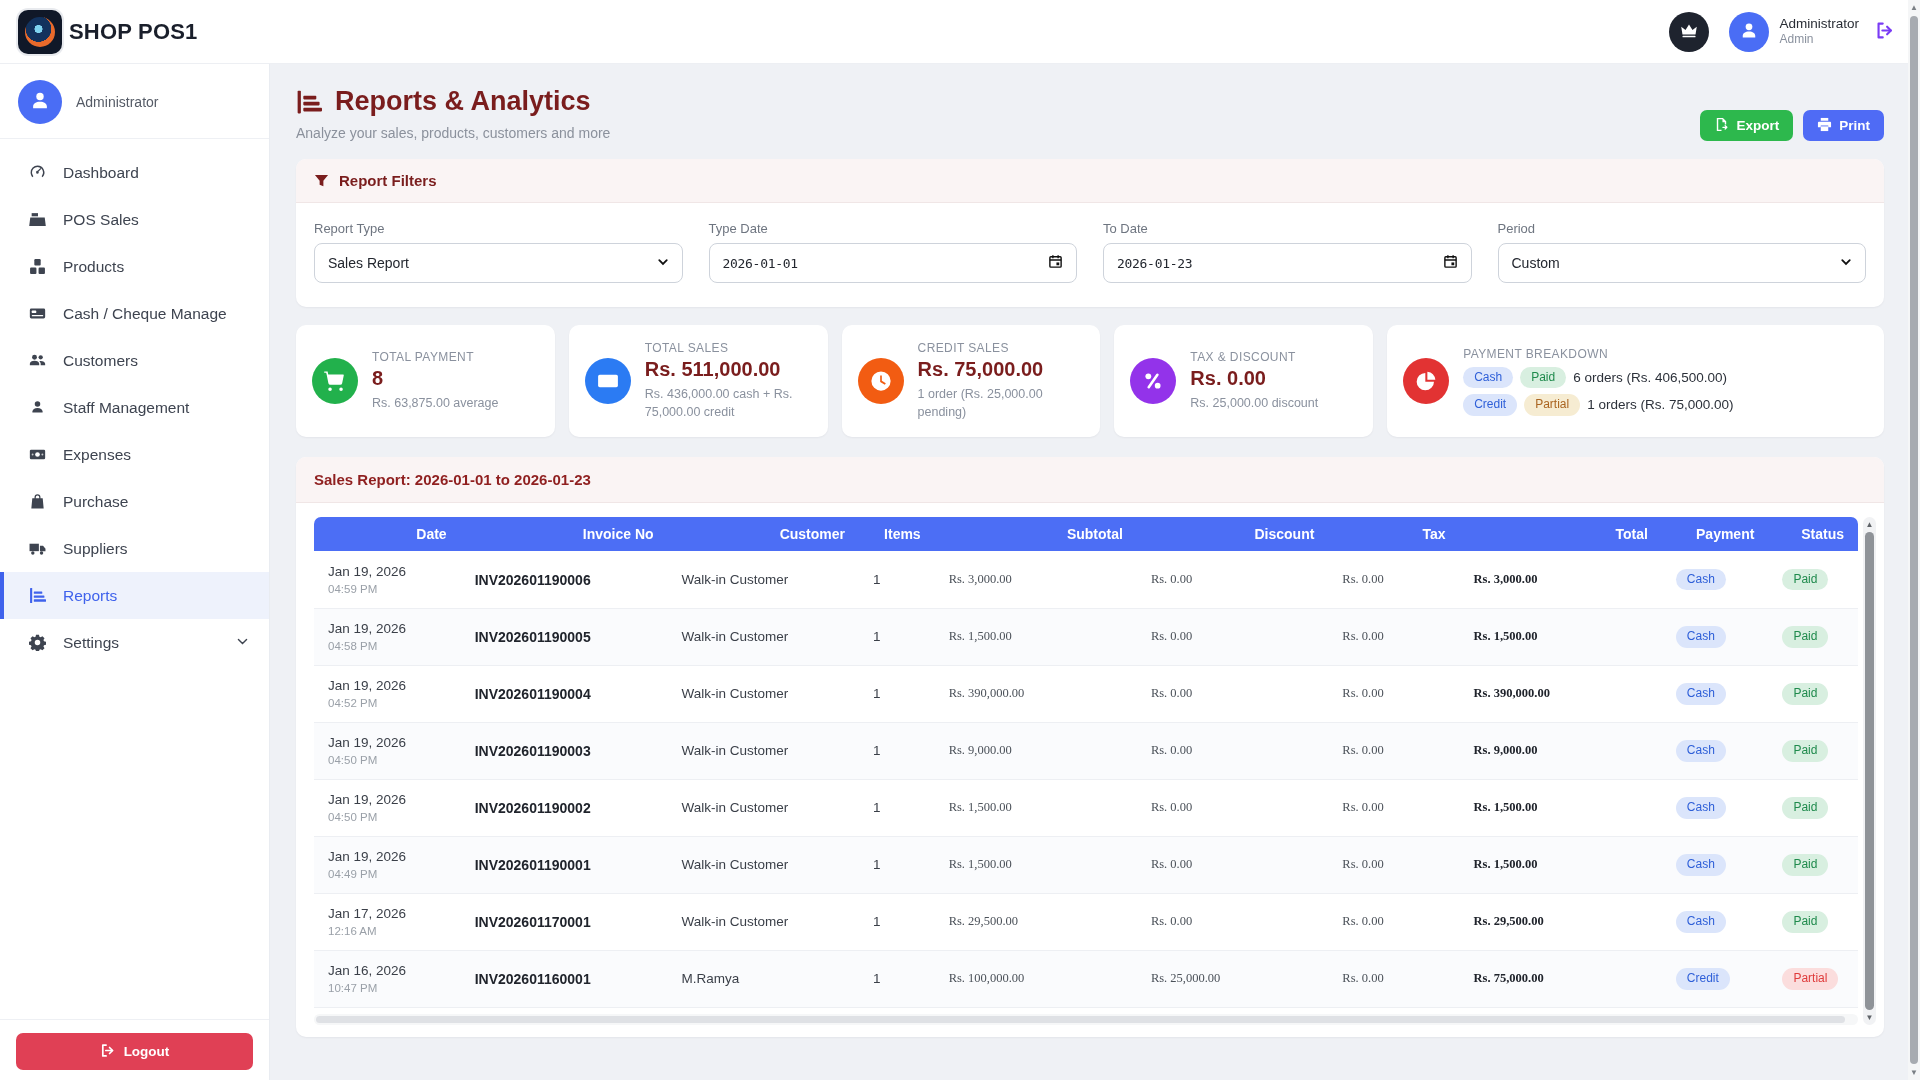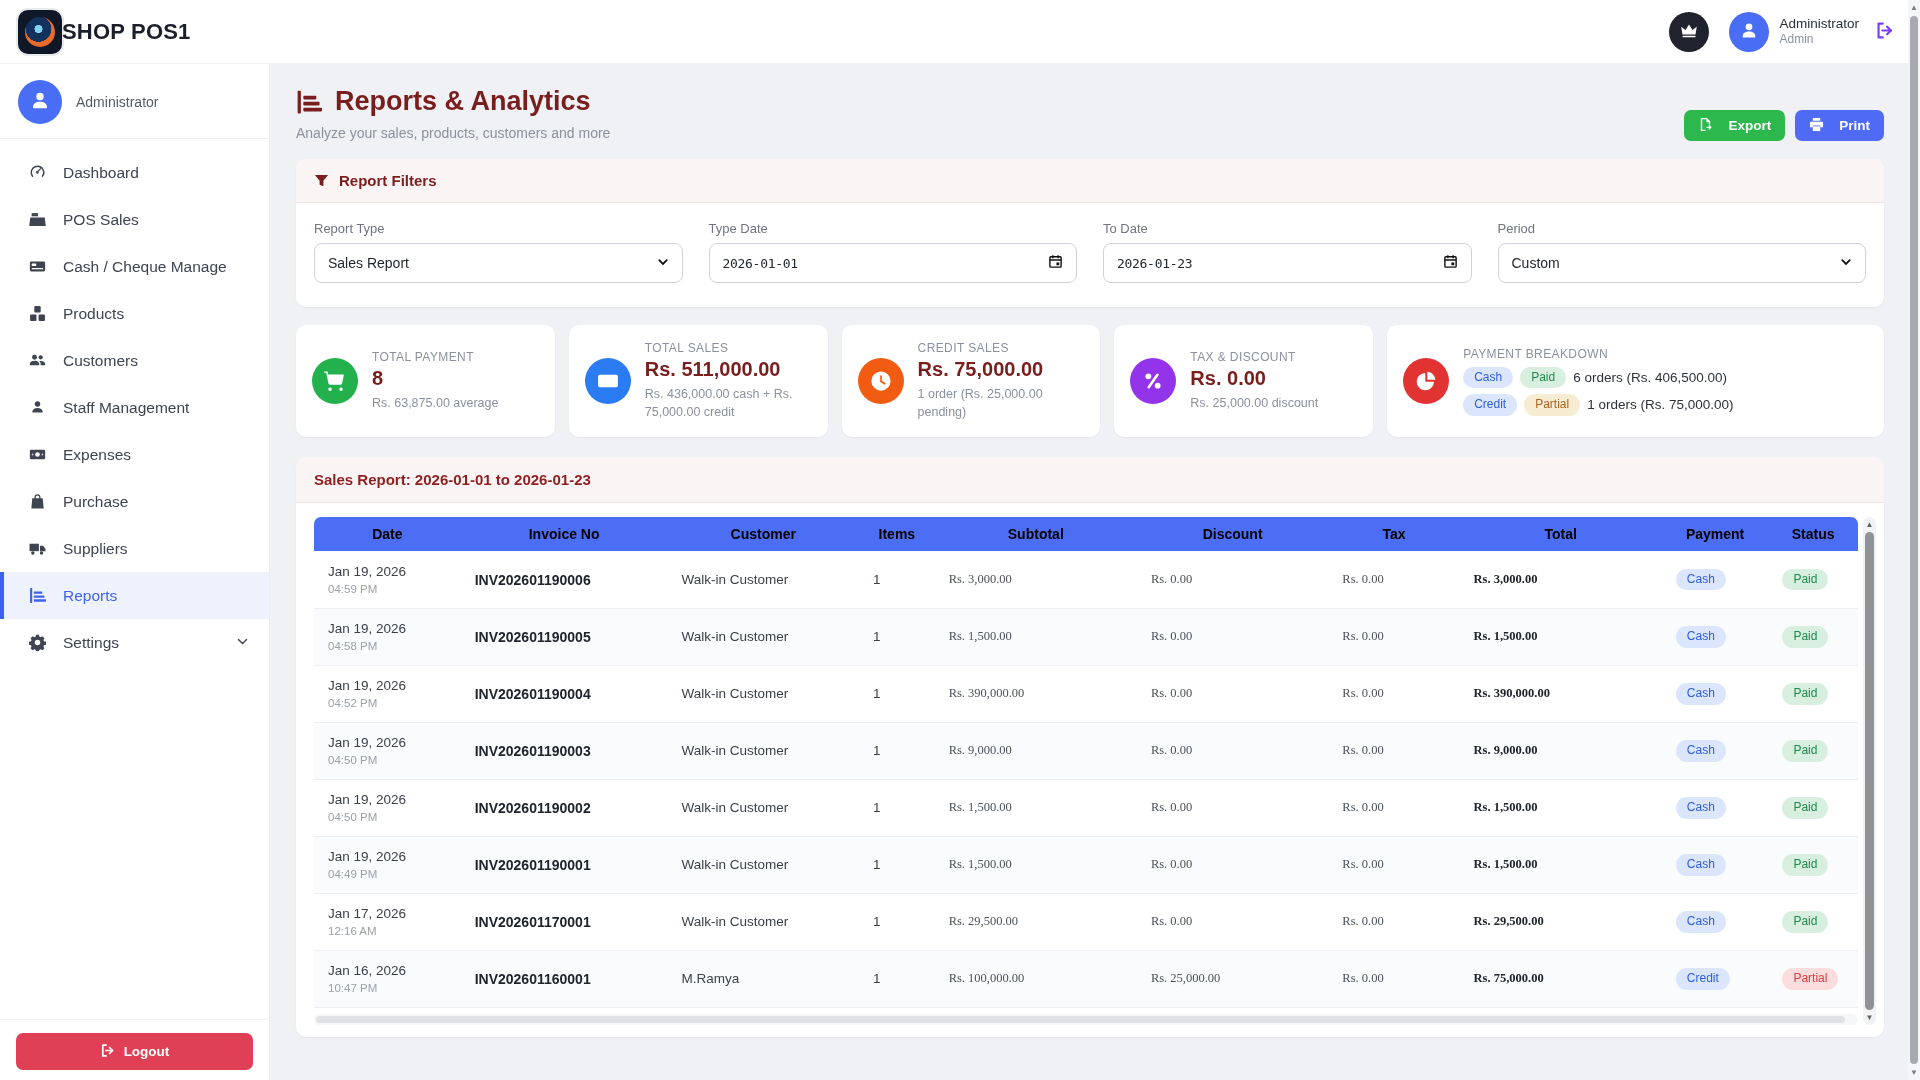--- a/index.html
+++ b/index.html
@@ -3,21 +3,21 @@
 <meta charset="utf-8">
 <style>
   * { box-sizing: border-box; margin: 0; padding: 0; }
   html,body { width:1920px; height:1080px; overflow:hidden; background:#eff1f5;
     font-family:"Liberation Sans", sans-serif; }
 
   
   .navbar { position:fixed; top:0; left:0; right:0; height:64px; background:#fff;
     border-bottom:1px solid #edeff3; display:flex; align-items:center;
     justify-content:space-between; padding:0 26px 0 18px; z-index:5; }
-  .brand { display:flex; align-items:center; gap:0; cursor:pointer; }
+  .brand { display:flex; align-items:center; gap:7px; cursor:pointer; }
   .brand-logo { width:44px; height:44px; border-radius:10px; background:#101828;
     display:flex; align-items:center; justify-content:center; box-shadow:0 0 0 2px #e8eaee; }
   .brand-emblem { width:30px; height:30px; border-radius:50%;
     background:radial-gradient(circle at 45% 40%, #7fd4f0 0 16%, #12325d 17% 52%, #e96a2b 53% 78%, #0d1b33 79%); }
   .brand-text { font-size:22px; font-weight:800; color:#1a1f2b; letter-spacing:.2px; }
   .nav-right { display:flex; align-items:center; }
   .crown-btn { width:40px; height:40px; border-radius:50%; background:#1e232e; color:#fff;
     border:none; display:flex; align-items:center; justify-content:center; cursor:pointer; }
   .crown-btn svg { width:18px; height:18px; }
   .user-chip { display:flex; align-items:center; gap:10px; margin-left:20px; cursor:pointer; }
@@ -55,21 +55,21 @@
 
   
   .main { position:absolute; top:64px; left:270px; right:12px; bottom:0;
     background:#eff1f5; padding:22px 24px 0 26px; overflow:hidden; }
   .page-head { display:flex; justify-content:space-between; align-items:flex-end; margin-bottom:18px; }
   .page-title { display:flex; align-items:center; gap:13px; font-size:27px; font-weight:800; color:#7a1d1d; }
   .title-icon { display:flex; color:#7a1d1d; }
   .title-icon svg { width:26px; height:26px; }
   .page-sub { font-size:14px; color:#8b919c; margin-top:8px; }
   .head-actions { display:flex; gap:10px; }
-  .btn { display:inline-flex; align-items:center; gap:15px; height:31px; padding:4px 14px;
+  .btn { display:inline-flex; align-items:center; gap:7px; height:31px; padding:4px 14px;
     border:none; border-radius:7px; color:#fff; font-weight:700; font-size:13.5px;
     font-family:inherit; cursor:pointer; }
   .btn svg { width:15px; height:15px; }
   .btn-export { background:#2db84d; }
   .btn-print  { background:#4f6bf5; }
 
   .card { background:#fff; border-radius:10px; box-shadow:0 1px 2px rgba(20,24,34,.05); }
   .card-head { display:flex; align-items:center; gap:10px; background:#faf4f4;
     border-bottom:1px solid #f0e6e6; color:#7a1d1d; font-weight:700; font-size:15px;
     padding:13px 18px; border-radius:10px 10px 0 0; }
@@ -101,21 +101,21 @@
     font-weight:500; line-height:1.3; }
   .badge-blue  { background:#dbe5fb; color:#2e5fd8; }
   .badge-green { background:#d8efe0; color:#1f8a4c; }
   .badge-tan   { background:#f6ecd2; color:#aa6420; }
   .badge-red   { background:#fbdddd; color:#df3b3b; }
 
   .table-card { margin-top:20px; padding-bottom:12px; }
   .table-zone { display:flex; padding:14px 8px 0 18px; }
   .table-wrap { flex:1; min-width:0; }
   table { width:100%; border-collapse:collapse; table-layout:fixed; }
-  thead th { background:#4c6ef5; color:#000000; font-size:14px; font-weight:700; text-align:center;
+  thead th { background:#4c6ef5; color:#ffffff; font-size:14px; font-weight:700; text-align:right;
     padding:9px 14px; }
   thead th:first-child { border-top-left-radius:7px; }
   thead th:last-child  { border-top-right-radius:7px; }
   tbody td { border-bottom:1px solid #edeff3; padding:10px 14px; font-size:13.5px;
     color:#3a3f48; height:57px; vertical-align:middle; }
   tbody tr:nth-child(even) { background:#fafbfd; }
   .cell-time { font-size:11.5px; color:#9aa0a8; margin-top:4px; }
   .cell-invoice { font-weight:700; color:#20242c; font-size:14px; }
   .mono { font-family:Liberation Serif, serif; font-size:12.5px; color:#4b5159; }
   .mono.total { font-weight:700; color:#20242c; }
@@ -196,36 +196,36 @@
           <svg viewBox="0 0 16 16" fill="currentColor">
             <path d="M2.5 2h6v3h-6z"></path>
             <path d="M1.2 6h13.6l1 8H.2zM3.5 8h2v1.3h-2zm3.5 0h2v1.3H7zm3.5 0h2v1.3h-2zM3.5 10.5h2v1.3h-2zm3.5 0h2v1.3H7z"></path>
           </svg>
         </span>
         <span class="nav-label">POS Sales</span>
       </div>
       <div class="nav-item">
         <span class="nav-icon">
           <svg viewBox="0 0 16 16" fill="currentColor">
+            <rect x="5" y="1" width="6" height="6" rx="1"></rect>
+            <rect x="1" y="9" width="6" height="6" rx="1"></rect>
+            <rect x="9" y="9" width="6" height="6" rx="1"></rect>
+          </svg>
+        </span>
+        <span class="nav-label">Products</span>
+      </div>
+      <div class="nav-item">
+        <span class="nav-icon">
+          <svg viewBox="0 0 16 16" fill="currentColor">
             <rect x=".8" y="3.2" width="14.4" height="9.6" rx="1.4"></rect>
             <rect x="2.6" y="5.2" width="4.2" height="2.4" rx=".6" fill="#fff"></rect>
             <rect x="2.6" y="9.4" width="10.8" height="1.2" rx=".6" fill="#fff"></rect>
           </svg>
         </span>
         <span class="nav-label">Cash / Cheque Manage</span>
-      </div>
-      <div class="nav-item">
-        <span class="nav-icon">
-          <svg viewBox="0 0 16 16" fill="currentColor">
-            <rect x="5" y="1" width="6" height="6" rx="1"></rect>
-            <rect x="1" y="9" width="6" height="6" rx="1"></rect>
-            <rect x="9" y="9" width="6" height="6" rx="1"></rect>
-          </svg>
-        </span>
-        <span class="nav-label">Products</span>
       </div>
       <div class="nav-item">
         <span class="nav-icon">
           <svg viewBox="0 0 16 16" fill="currentColor">
             <circle cx="5.2" cy="5" r="2.3"></circle>
             <circle cx="11" cy="5" r="2"></circle>
             <path d="M5.2 8.2c-2.4 0-4.4 1.2-4.4 2.8v1.5h8.8V11c0-1.6-2-2.8-4.4-2.8zm5.8.2c-.4 0-.9.1-1.3.2.8.7 1.3 1.5 1.3 2.4v1.5h4.2V11c0-1.5-1.9-2.6-4.2-2.6z"></path>
           </svg>
         </span>
         <span class="nav-label">Customers</span>

